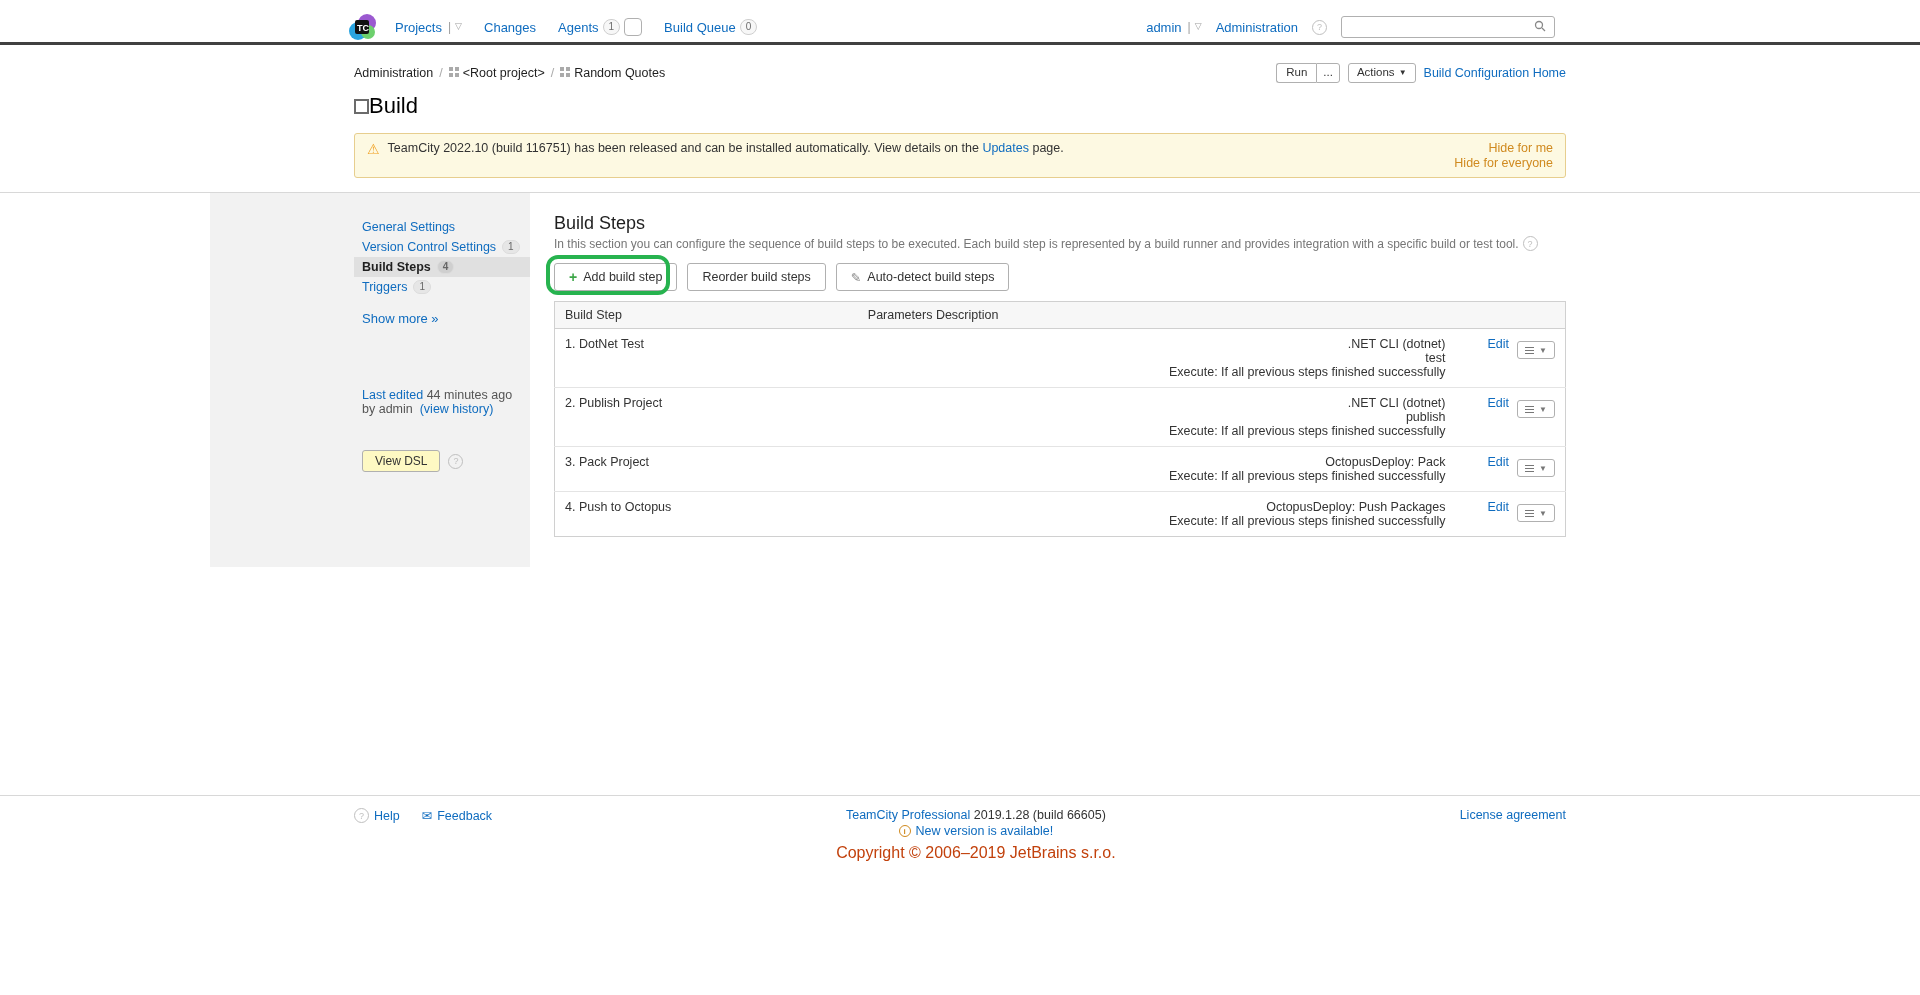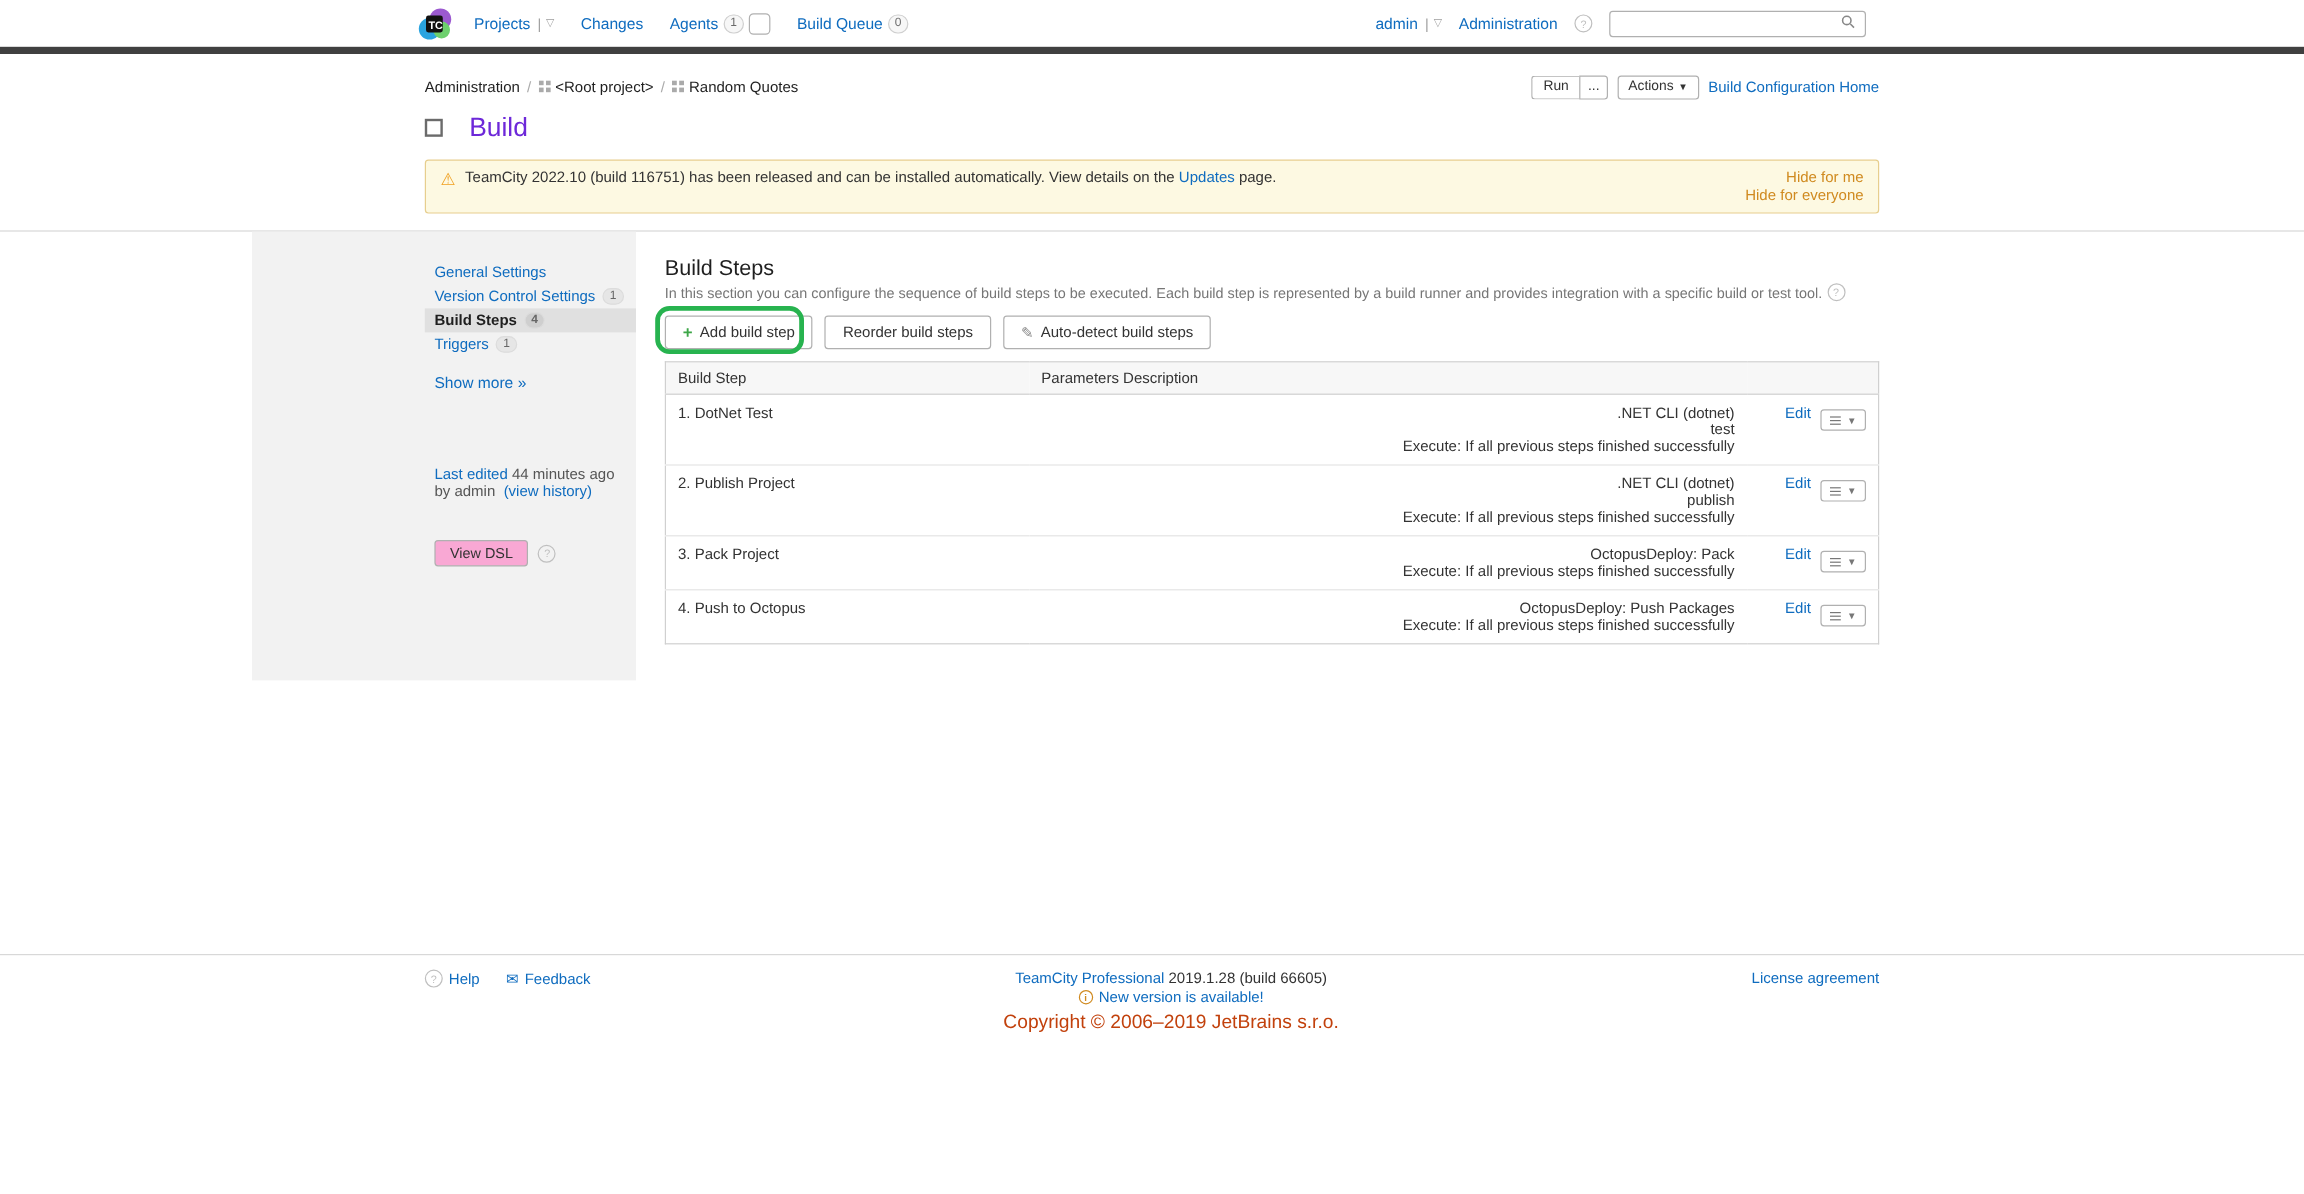--- a/index.html
+++ b/index.html
@@ -1,20 +1,20 @@
 <!DOCTYPE html>
 <html><head>
   <meta charset="utf-8">
   <style>
     * { box-sizing: border-box; margin: 0; padding: 0; }
     body { font-family: -apple-system, BlinkMacSystemFont, "Segoe UI", Helvetica, Arial, sans-serif; font-size: 13px; color: #1f1f1f; background: #fff; }
     a { color: #0f6cbf; text-decoration: none; cursor: pointer; }
 
     
-    .topbar { height: 45px; border-bottom: 6px solid #404040; display: flex; align-items: center; padding: 0 10px 0 0; }
+    .topbar { height: 45px; border-bottom: 3px solid #404040; display: flex; align-items: flex-end; padding: 0 10px 0 0; }
     .container { max-width: 1212px; margin: 0 auto; width: 100%; display: flex; align-items: center; }
     .logo { width: 30px; height: 30px; border-radius: 6px; position: relative; margin-right: 18px; margin-left: -2px; }
     .logo svg { display:block; }
     .nav-links { display: flex; align-items: center; gap: 22px; }
     .nav-link { color: #0f6cbf; display: inline-flex; align-items: center; gap: 4px; }
     .nav-sep { color: #9e9e9e; font-size: 12px; margin-left: 2px; }
     .nav-chev { color: #9e9e9e; font-size: 9px; display:inline-block; transform: translateY(-1px); }
     .badge { display: inline-flex; align-items: center; justify-content: center; min-width: 16px; height: 16px; border-radius: 9px; border: 1px solid #cfcfcf; font-size: 10px; color: #6b6b6b; padding: 0 5px; background: #f7f7f7; line-height: 1; }
     .sq-btn { width: 18px; height: 18px; border: 1px solid #b0b0b0; border-radius: 4px; display: inline-block; }
     .topbar-right { margin-left: auto; display: flex; align-items: center; gap: 14px; padding-right: 6px; }
@@ -32,21 +32,21 @@
     .proj-icon { color: #9e9e9e; font-size: 10px; }
     .crumb-sep { color: #aaa; }
     .header-actions { margin-left: auto; display: flex; align-items: center; gap: 8px; }
     .btn-group { display: inline-flex; }
     .btn-sm { height: 20px; font-size: 11.5px; border: 1px solid #b0b0b0; background: #fff; display: inline-flex; align-items: center; padding: 0 8px; cursor: pointer; border-radius: 3px; color: #333; line-height:1; }
     .btn-group .btn-sm:first-child { border-right: none; border-top-right-radius: 0; border-bottom-right-radius: 0; padding: 0 9px; }
     .btn-group .btn-sm:last-child { border-top-left-radius: 0; border-bottom-left-radius: 0; padding: 0 6px; }
     .btn-sm .chev-down { font-size: 8px; margin-left: 4px; color:#333; }
     .top-link { font-size: 12.5px; }
 
-    .page-title { display: flex; align-items: center; gap: 22px; font-size: 22px; font-weight: 400; color: #6d28d9; padding: 4px 0 14px; }
+    .page-title { display: flex; align-items: center; gap: 0; font-size: 22px; font-weight: 400; color: #000000; padding: 4px 0 14px; }
     .cfg-icon { width: 15px; height: 15px; border: 2px solid #6b6b6b; display: inline-block; }
 
     
     .banner { background: #fdf9e2; border: 1px solid #e7ce8e; border-radius: 3px; padding: 7px 12px; display: flex; align-items: flex-start; font-size: 12.5px; color: #333; margin-bottom: 14px; }
     .banner .warn { color: #f0a020; margin-right: 8px; font-size: 14px; }
     .banner .banner-right { margin-left: auto; text-align: right; display: flex; flex-direction: column; gap: 1px; }
     .banner .banner-right a { color: #d08a1f; }
 
     
     .columns { max-width: 1500px; margin: 0 auto; display: flex; }
@@ -57,21 +57,21 @@
     .side-item a { color: #0f6cbf; display: inline-flex; align-items: flex-end; gap: 6px; }
     .side-badge { display: inline-flex; align-items: center; justify-content: center; min-width: 14px; height: 14px; border-radius: 8px; background: #e6e6e6; color: #666; font-size: 10px; padding: 0 5px; border: 1px solid #dcdcdc; line-height:1; }
     .side-item.active { background: #e0e0e0; }
     .side-item.active a { color: #1f1f1f; font-weight: 600; }
     .side-item.active .side-badge { background:#cfcfcf; }
     .side-more { padding: 8px 8px; margin-top: 6px;}
 
     .side-meta { padding: 0 8px; font-size: 12.5px; color: #555; margin-top: 54px; }
     .side-meta .line2 { color: #555; }
     .view-dsl-row { padding: 8px; margin-top: 26px; display: flex; align-items: center; gap: 8px;}
-    .btn-white { height: 22px; border: 1px solid #b0b0b0; background: #f9a8d4; border-radius: 3px; padding: 0 12px; font-size: 12px; cursor: pointer; color:#333; }
+    .btn-white { height: 22px; border: 1px solid #b0b0b0; background: #fef9c3; border-radius: 3px; padding: 0 12px; font-size: 12px; cursor: pointer; color:#333; }
 
     .main { flex: 1; padding: 20px 0 30px 24px; }
     .main-inner { max-width: 1012px; }
 
     .section-title { font-size: 18px; font-weight: 400; color: #1f1f1f; margin-bottom: 2px; }
     .section-desc { font-size: 12px; color: #767676; margin-bottom: 12px; display:flex; align-items:center; gap:4px; }
 
     .btn-row { display: flex; gap: 10px; margin-bottom: 10px; position: relative; }
     .btn { height: 28px; border: 1px solid #b0b0b0; background: #fff; border-radius: 3px; padding: 0 14px; font-size: 12.5px; display: inline-flex; align-items: center; cursor: pointer; gap: 6px; color:#333; }
     .btn .plus { color: #3da648; font-weight: bold; font-size: 14px; }

